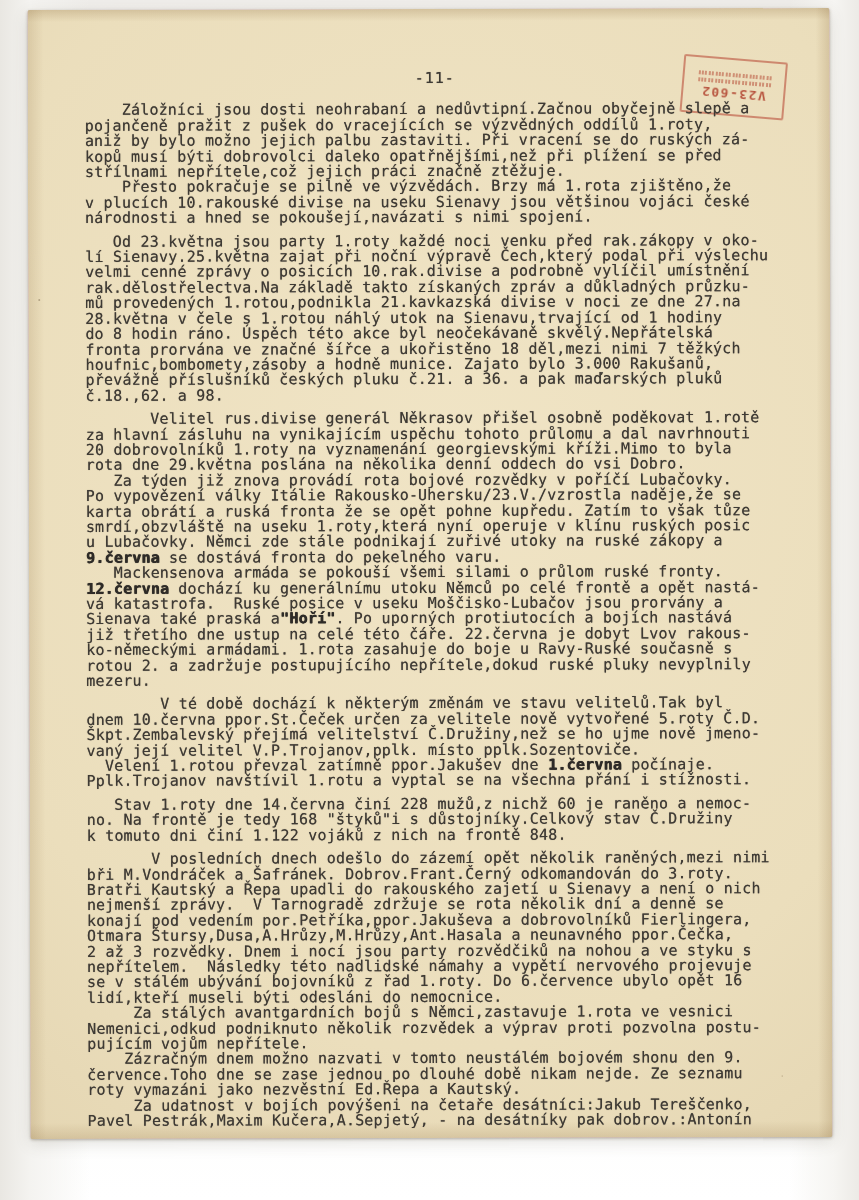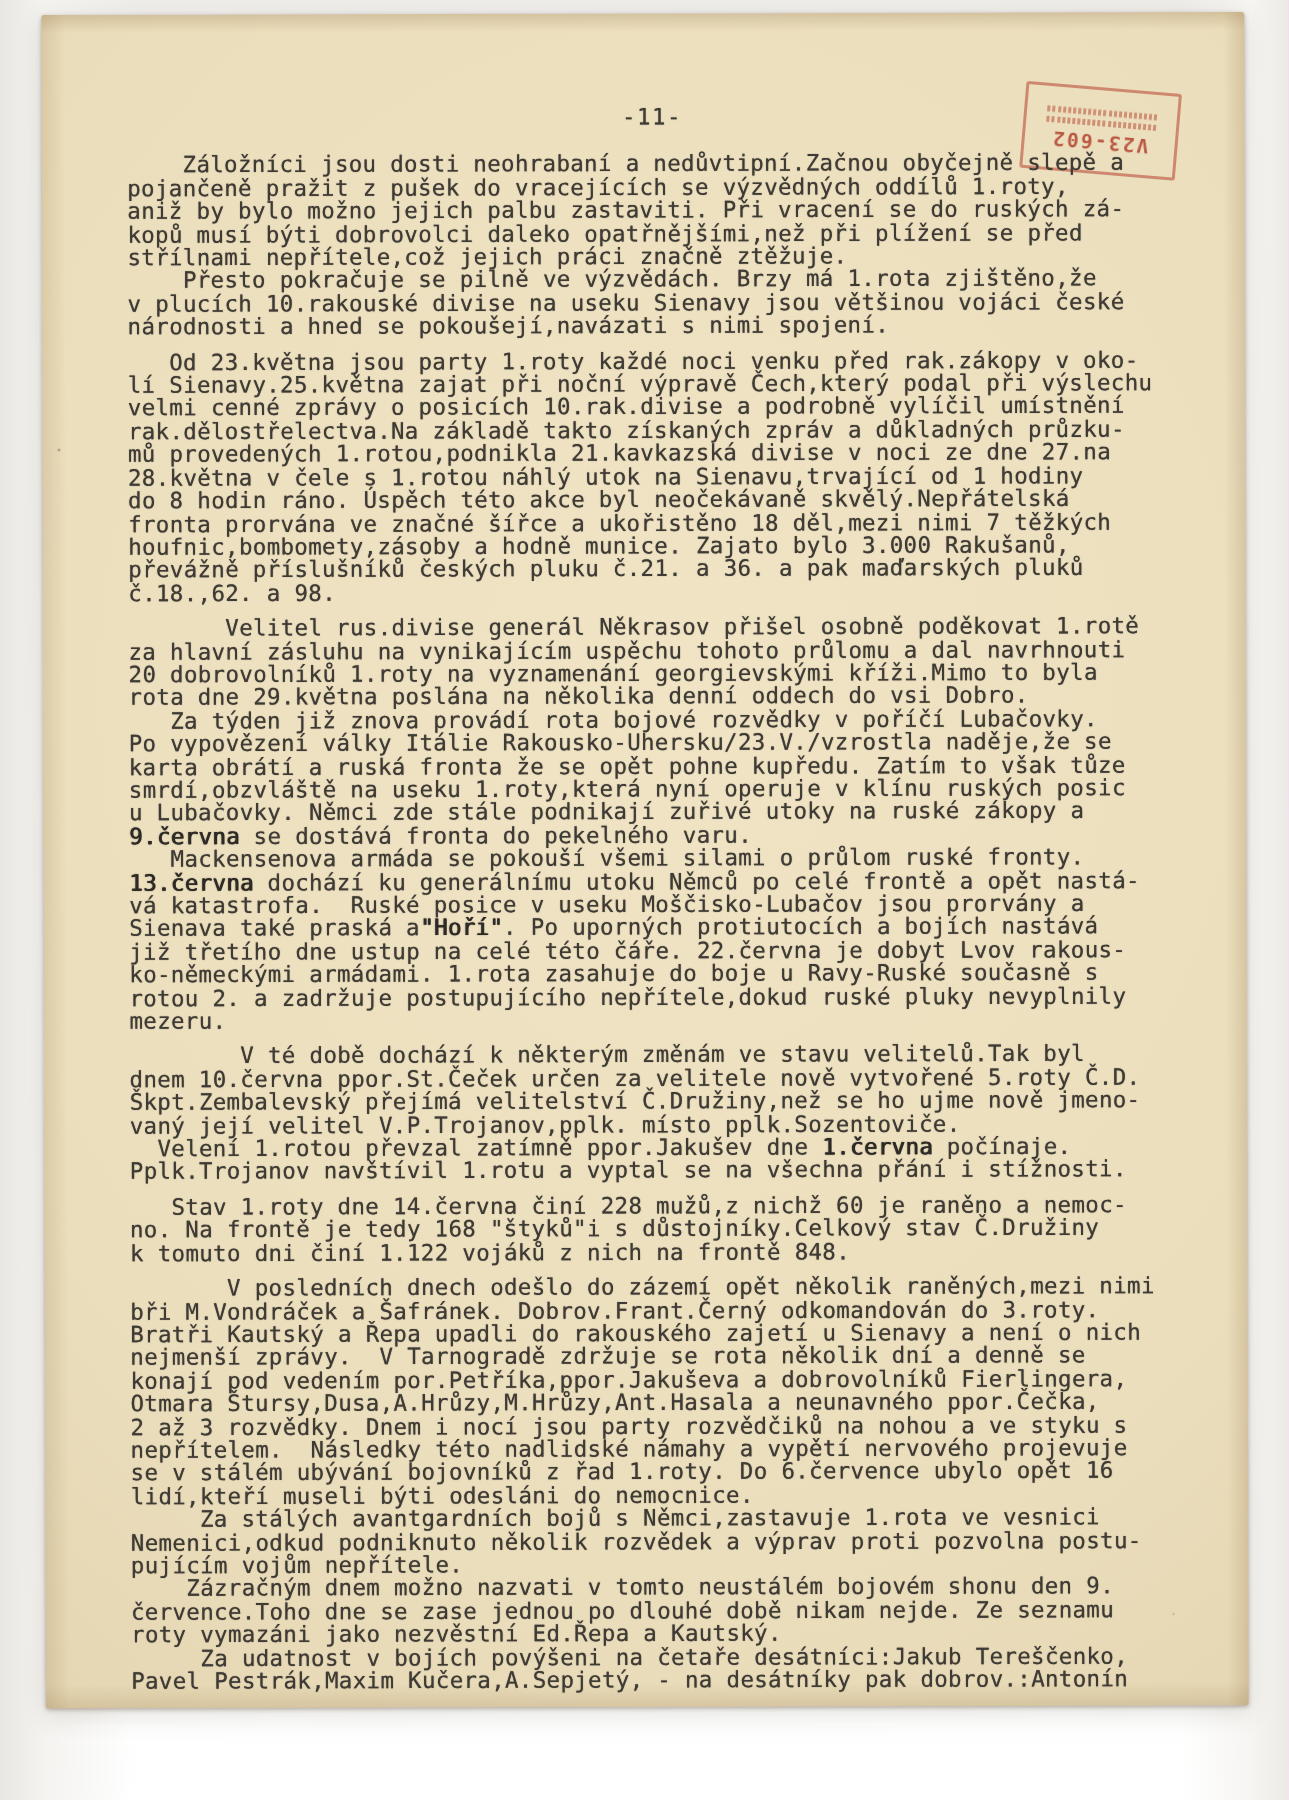--- a/index.html
+++ b/index.html
@@ -40,21 +40,21 @@
     text-align: center; margin-bottom: 16px;
     text-shadow: 0 0 0.7px rgba(55,50,45,.75);
   }
   .body-text {
     font-size: 15px; line-height: 15.4px; letter-spacing: 0.2px;
     text-shadow: 0 0 0.7px rgba(55,50,45,.75);
   }
   .line { white-space: pre; }
   .para.gap { margin-top: 8px; }
   b.ot {
-    font-weight: 400; color: #2e2b27;
+    font-weight: 700; color: #2e2b27;
     text-shadow: 0.6px 0 0 #2e2b27, 0 0 1px rgba(20,15,10,.55);
   }
   
   .stamp {
     position: absolute; left: 654px; top: 50px; width: 100px; height: 54px;
     transform: rotate(185deg);
     border: 2px solid rgba(201,90,79,.60);
     border-radius: 2px;
     mix-blend-mode: multiply;
     display: flex; flex-direction: column; align-items: center; justify-content: center;
@@ -121,21 +121,21 @@
           <div class="para">
             <div class="line">   Za týden již znova provádí rota bojové rozvědky v poříčí Lubačovky.</div>
             <div class="line">Po vypovězení války Itálie Rakousko-Uhersku/23.V./vzrostla naděje,že se</div>
             <div class="line">karta obrátí a ruská fronta že se opět pohne kupředu. Zatím to však tůze</div>
             <div class="line">smrdí,obzvláště na useku 1.roty,která nyní operuje v klínu ruských posic</div>
             <div class="line">u Lubačovky. Němci zde stále podnikají zuřivé utoky na ruské zákopy a</div>
             <div class="line"><b class="ot">9.června</b> se dostává fronta do pekelného varu.</div>
           </div>
           <div class="para">
             <div class="line">   Mackensenova armáda se pokouší všemi silami o průlom ruské fronty.</div>
-            <div class="line"><b class="ot">13.června</b> dochází ku generálnímu utoku Němců po celé frontě a opět nastá-</div>
+            <div class="line"><b class="ot">12.června</b> dochází ku generálnímu utoku Němců po celé frontě a opět nastá-</div>
             <div class="line">vá katastrofa.  Ruské posice v useku Moščisko-Lubačov jsou prorvány a</div>
             <div class="line">Sienava také praská a<b class="ot">"Hoří"</b>. Po uporných protiutocích a bojích nastává</div>
             <div class="line">již třetího dne ustup na celé této čáře. 22.června je dobyt Lvov rakous-</div>
             <div class="line">ko-německými armádami. 1.rota zasahuje do boje u Ravy-Ruské současně s</div>
             <div class="line">rotou 2. a zadržuje postupujícího nepřítele,dokud ruské pluky nevyplnily</div>
             <div class="line">mezeru.</div>
           </div>
           <div class="para gap">
             <div class="line">        V té době dochází k některým změnám ve stavu velitelů.Tak byl</div>
             <div class="line">dnem 10.června ppor.St.Čeček určen za velitele nově vytvořené 5.roty Č.D.</div>

